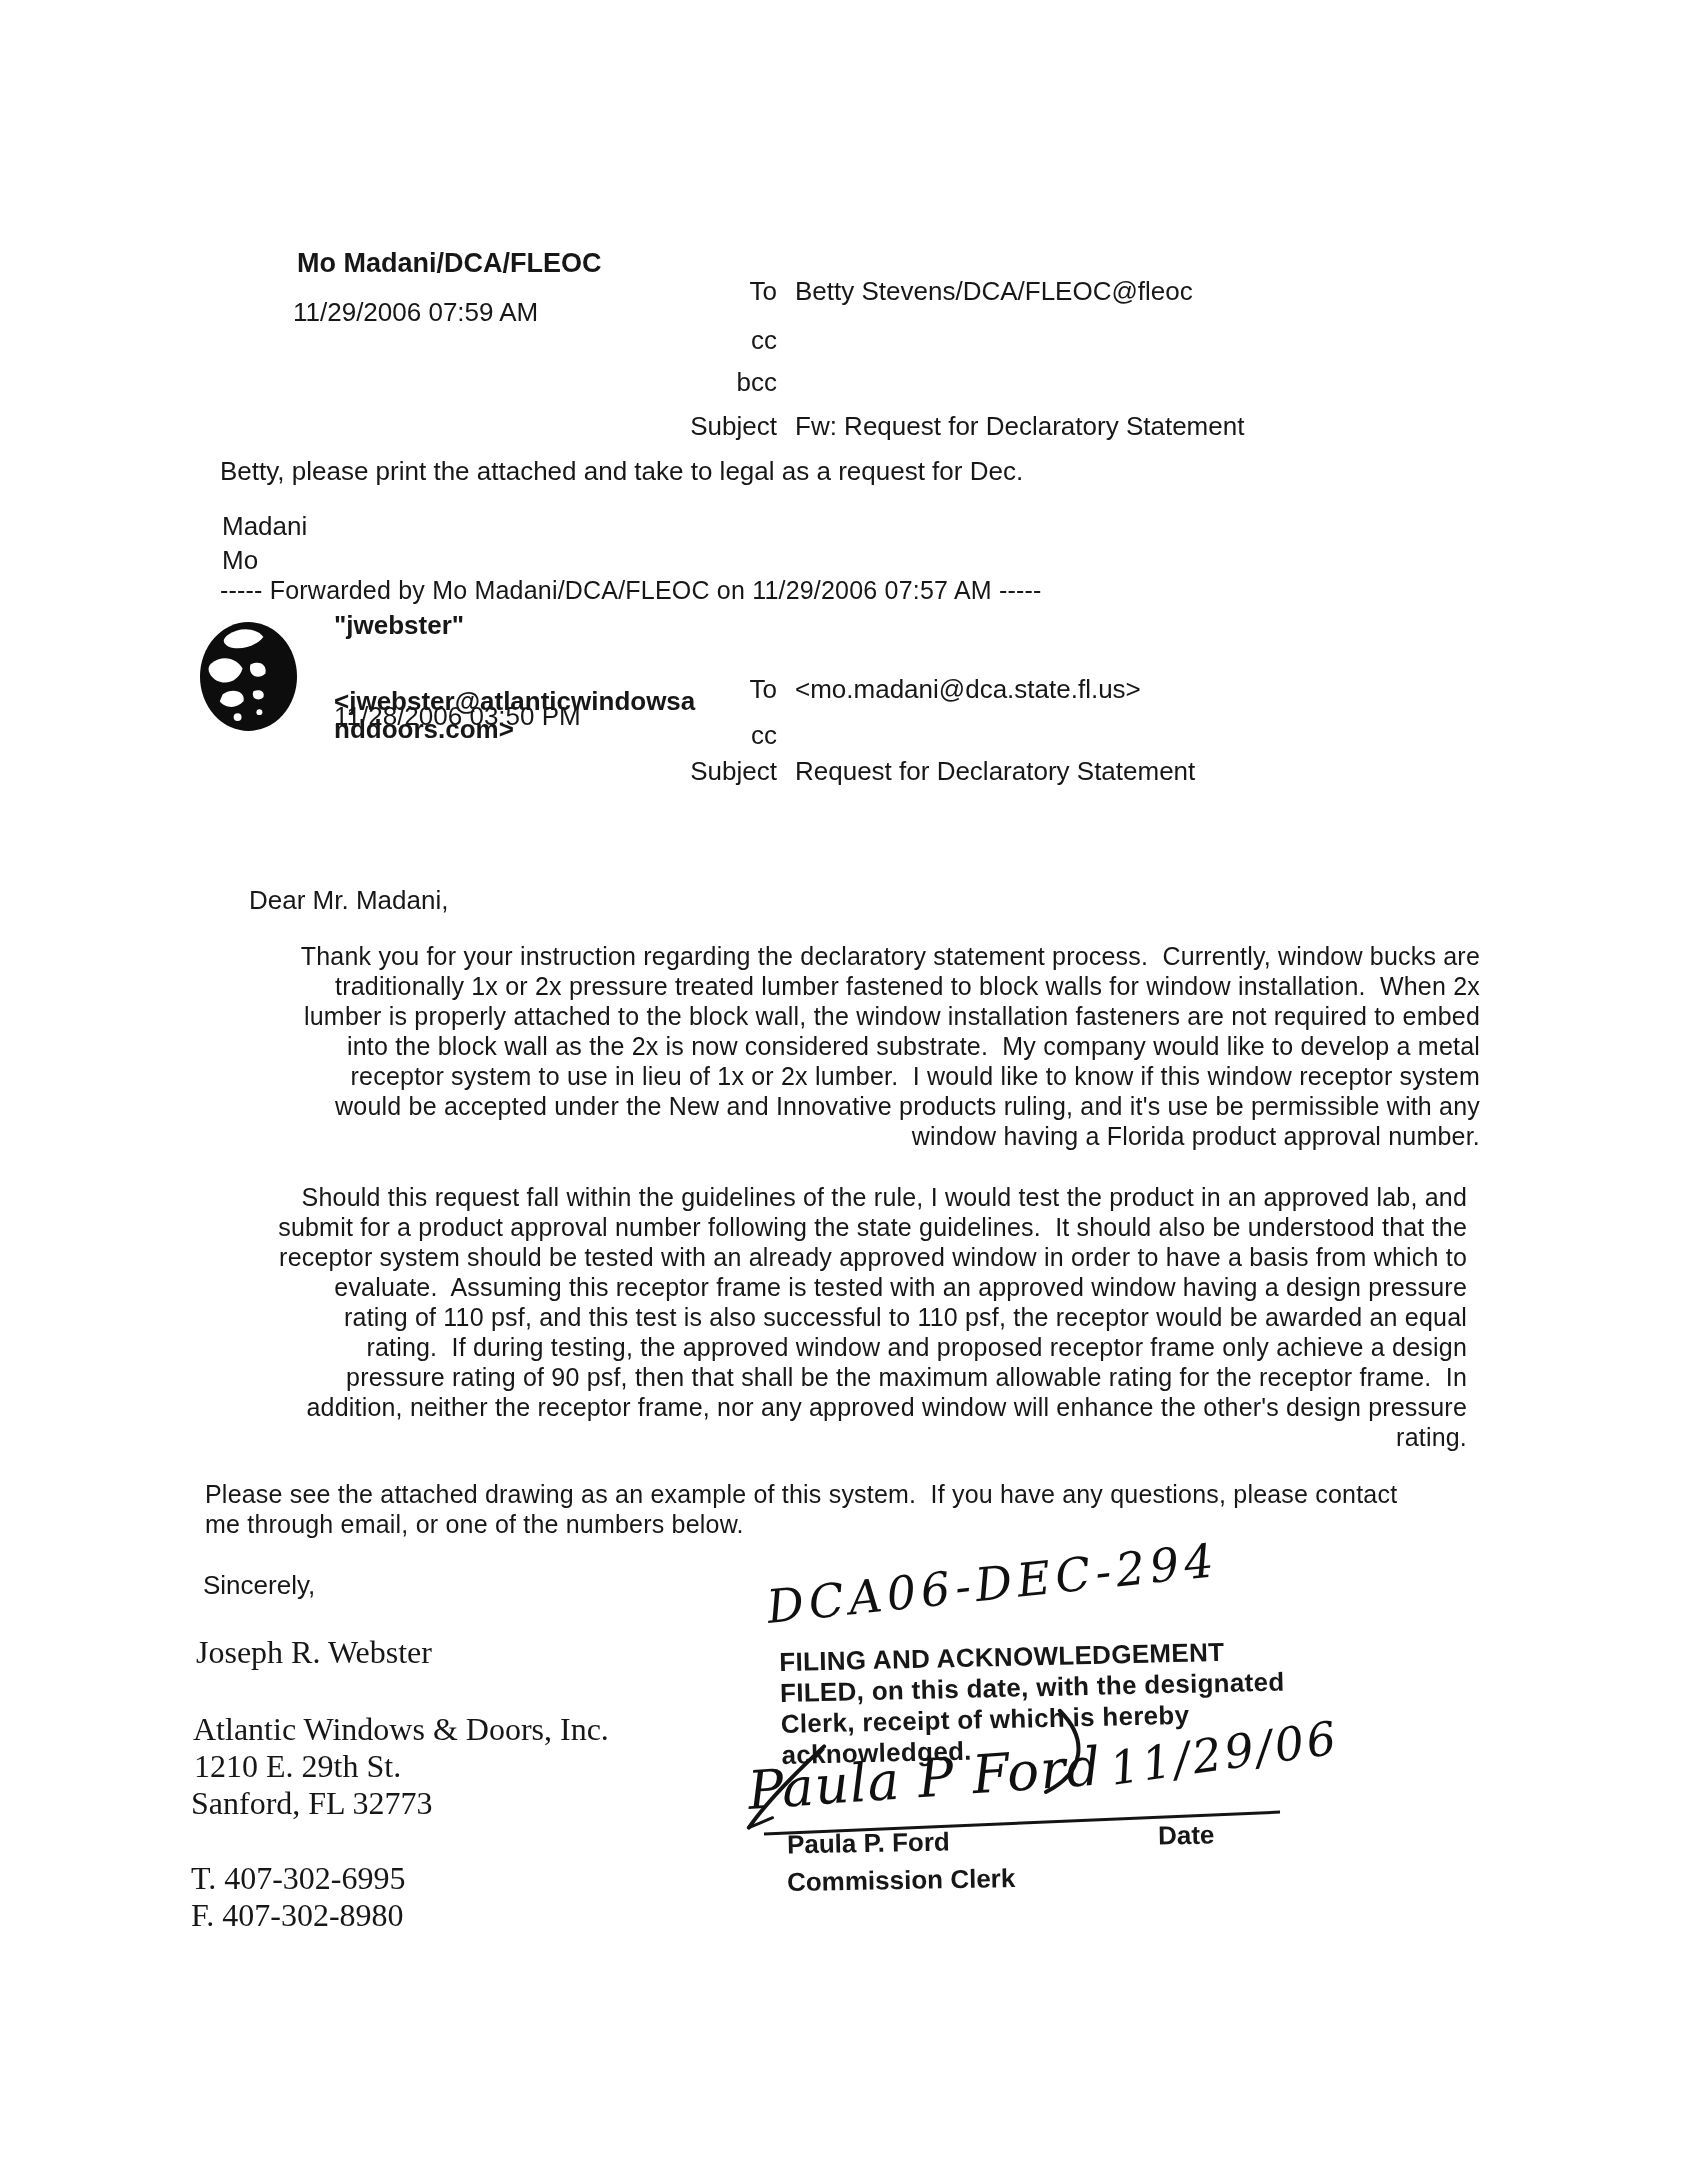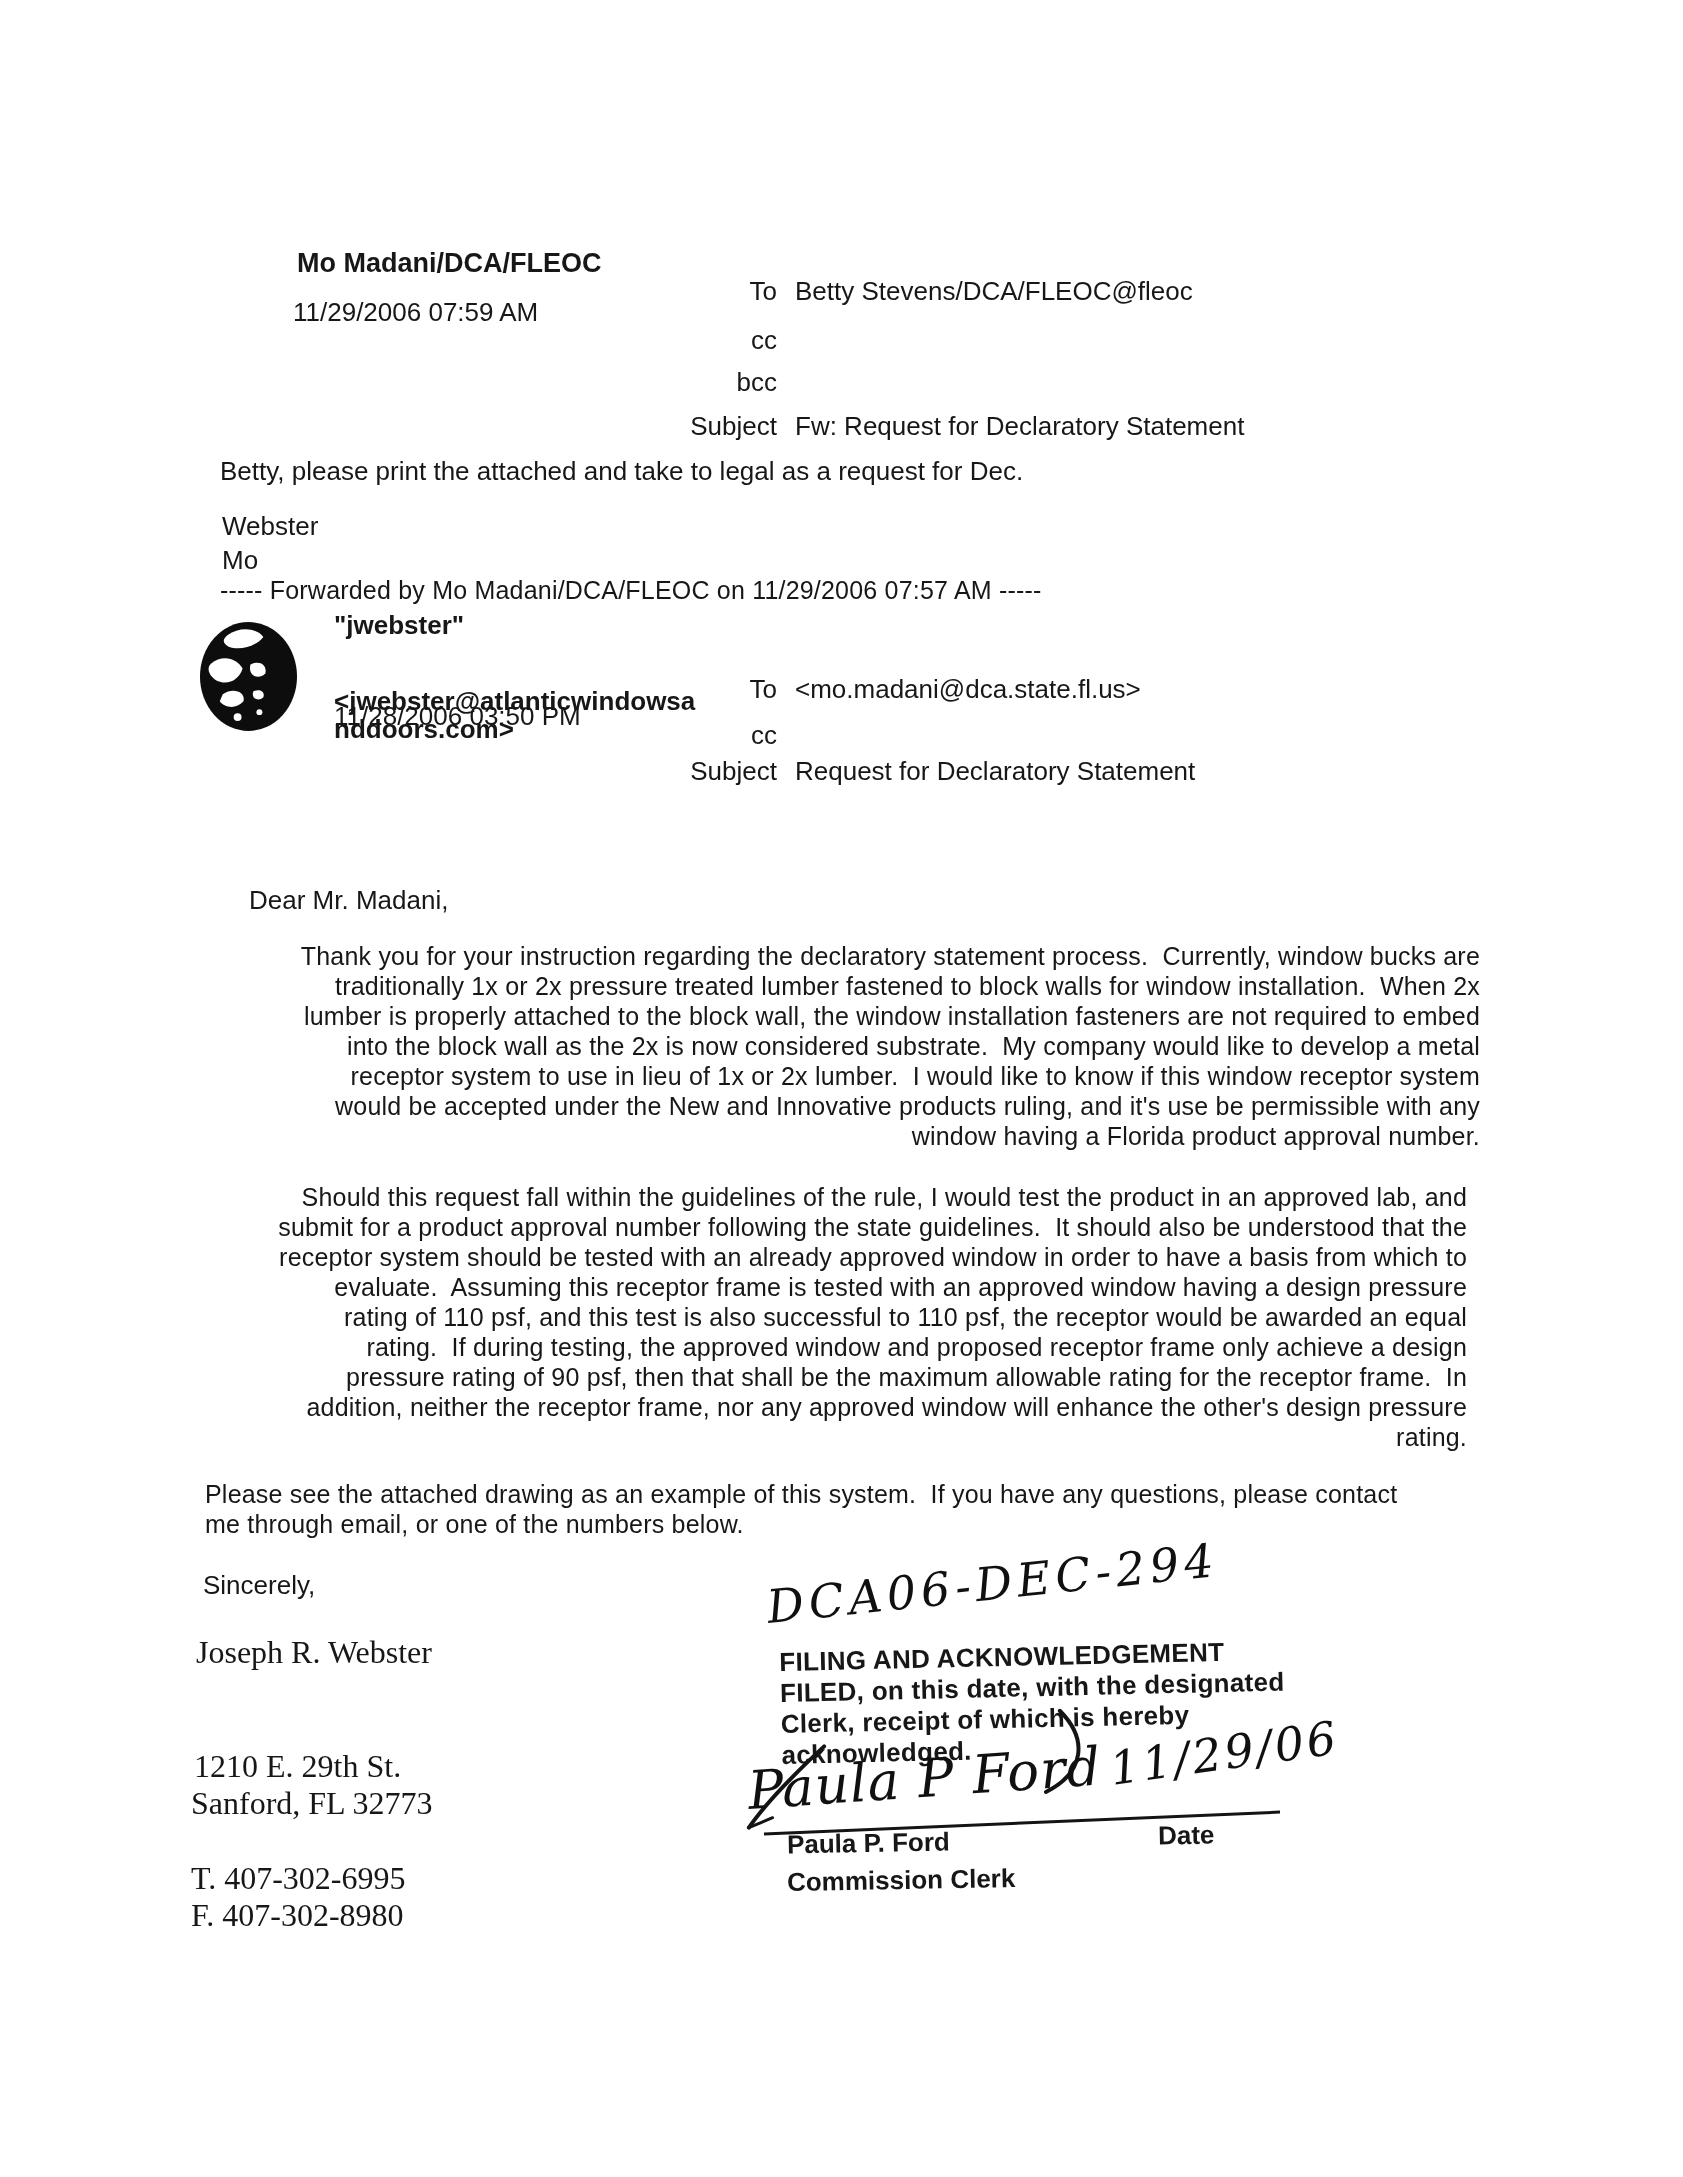--- a/index.html
+++ b/index.html
@@ -54,21 +54,21 @@
     <span class="hdr-label">cc</span>
   </div>
   <div class="hdr-row" style="top:344px;">
     <span class="hdr-label">bcc</span>
   </div>
   <div class="hdr-row" style="top:388px;">
     <span class="hdr-label">Subject</span><span class="hdr-value">Fw: Request for Declaratory Statement</span>
   </div>
 
   <div class="abs f26" style="left:220px;top:456px;">Betty, please print the attached and take to legal as a request for Dec.</div>
-  <div class="abs f26" style="left:222px;top:511px;">Webster</div>
+  <div class="abs f26" style="left:222px;top:511px;">Madani</div>
   <div class="abs f26" style="left:222px;top:545px;">Mo</div>
   <div class="abs sep" style="left:220px;top:576px;">----- Forwarded by Mo Madani/DCA/FLEOC on 11/29/2006 07:57 AM -----</div>
 
   <svg class="abs" style="left:198px;top:620px;" width="101" height="113" viewBox="0 0 102 114" aria-hidden="true">
     <ellipse cx="51" cy="57" rx="49" ry="55" fill="#0d0d0d"></ellipse>
     <path fill="#ffffff" d="M30 15 C42 6 60 8 66 17 C58 27 42 31 31 27 C24 23 25 19 30 15 Z"></path>
     <path fill="#ffffff" d="M13 44 C25 34 40 39 45 49 C41 62 28 67 17 60 C10 54 9 48 13 44 Z"></path>
     <path fill="#ffffff" d="M53 45 C62 40 70 45 68 54 C61 61 50 56 53 45 Z"></path>
     <path fill="#ffffff" d="M25 75 C35 68 48 72 46 82 C38 91 26 88 22 82 Z"></path>
     <path fill="#ffffff" d="M56 72 C62 69 68 72 66 78 C61 83 53 79 56 72 Z"></path>
@@ -110,20 +110,21 @@
 pressure rating of 90 psf, then that shall be the maximum allowable rating for the receptor frame.  In
 addition, neither the receptor frame, nor any approved window will enhance the other's design pressure
 rating.</div>
 
   <div class="abs para" style="left:205px;top:1479px;">Please see the attached drawing as an example of this system.  If you have any questions, please contact
 me through email, or one of the numbers below.</div>
 
   <div class="abs f26" style="left:203px;top:1570px;">Sincerely,</div>
 
   <div class="abs serif" style="left:196px;top:1634px;">Joseph R. Webster</div>
+  <div class="abs serif" style="left:193px;top:1711px;">Atlantic Windows &amp; Doors, Inc.</div>
   <div class="abs serif" style="left:194px;top:1748px;">1210 E. 29th St.</div>
   <div class="abs serif" style="left:191px;top:1785px;">Sanford, FL 32773</div>
   <div class="abs serif" style="left:191px;top:1860px;">T. 407-302-6995</div>
   <div class="abs serif" style="left:191px;top:1897px;">F. 407-302-8980</div>
 
   <div class="abs hand case-number" style="left:770px;top:1580px;">DCA06-DEC-294</div>
 
   <div class="abs stamp-lines" style="left:779px;top:1647px;">FILING AND ACKNOWLEDGEMENT
 FILED, on this date, with the designated
 Clerk, receipt of which is hereby

